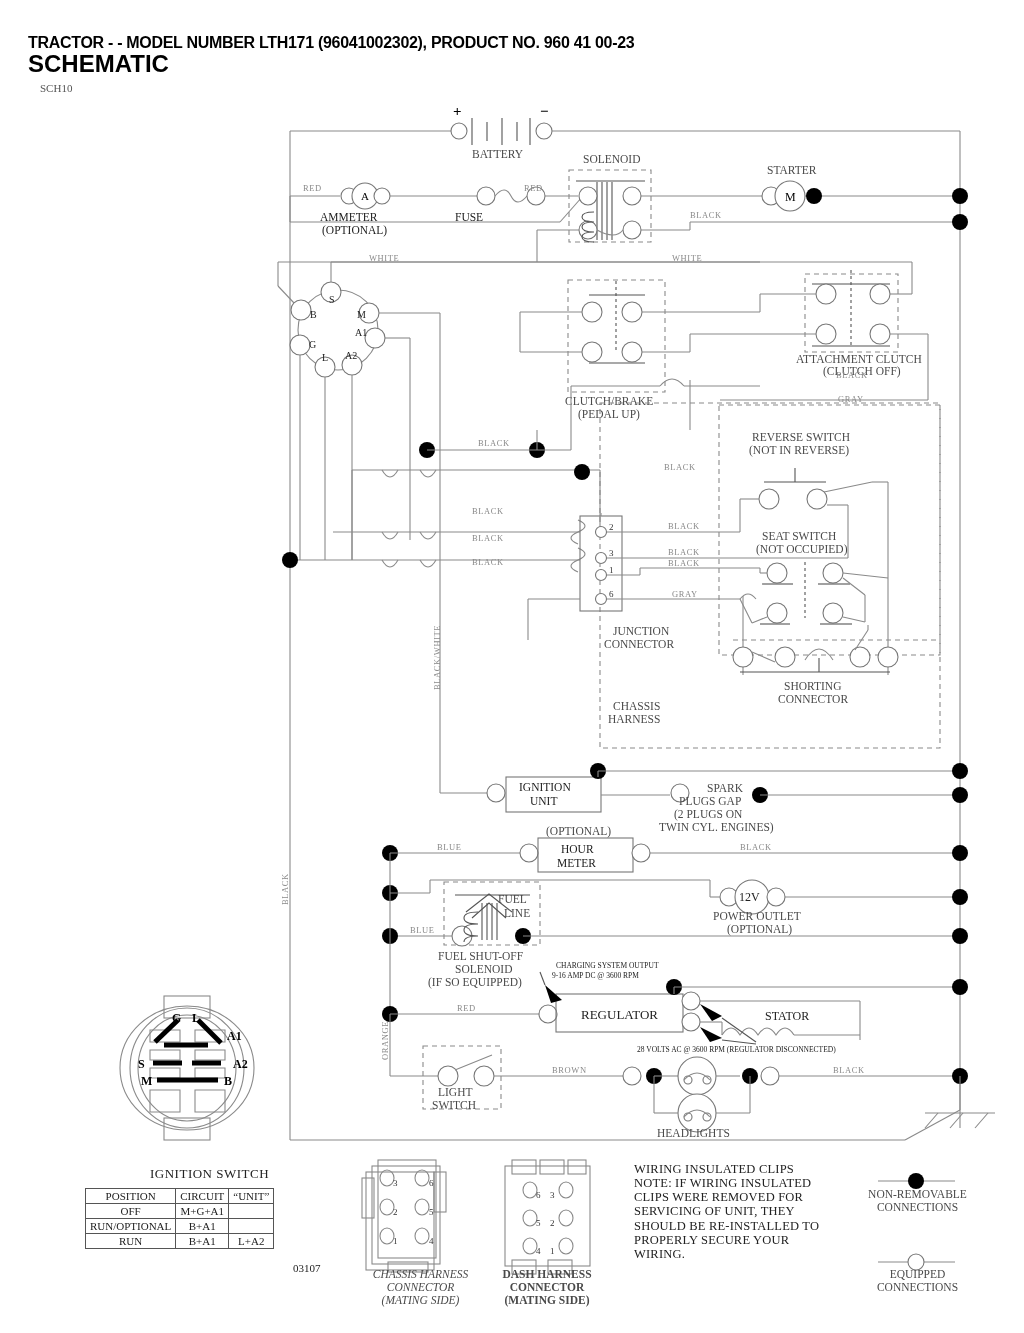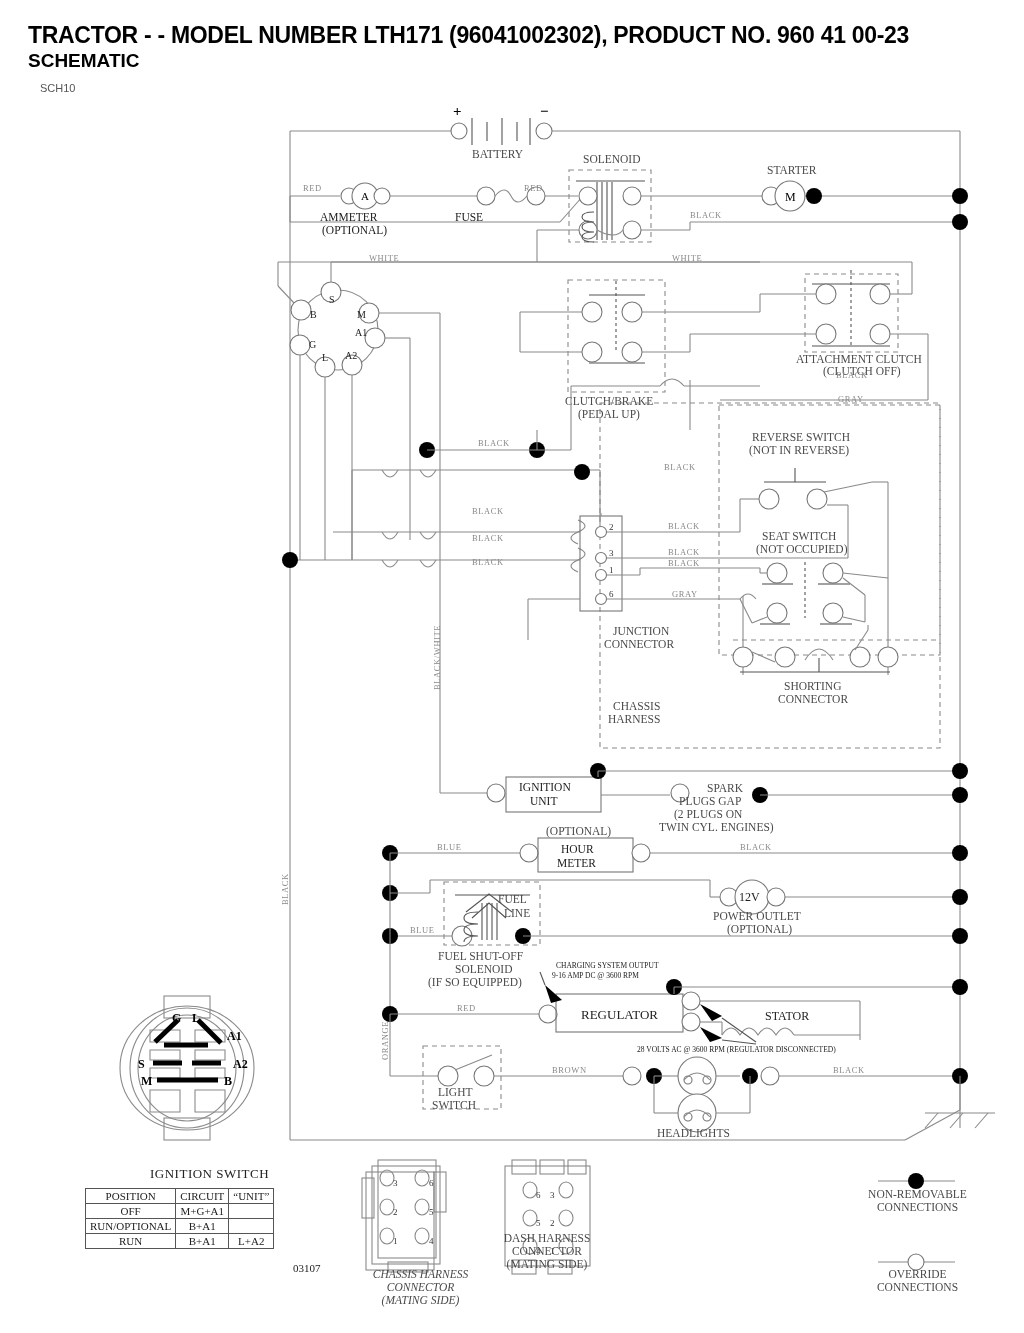--- a/index.html
+++ b/index.html
@@ -1,22 +1,22 @@
 <!DOCTYPE html>
 <html><head>
 <meta charset="utf-8">
 <style>
   html,body{margin:0;padding:0;background:#fff;}
   body{font-family:"Liberation Serif",serif;color:#000;}
   #page{position:relative;width:1024px;height:1333px;background:#fff;overflow:hidden;}
 
   .ttl{position:absolute;font-family:"Liberation Sans",sans-serif;font-weight:bold;color:#000;}
-  #title1{left:28px;top:22px;font-size:23px;letter-spacing:-0.3px;}
-  #title2{left:28px;top:50px;font-size:19px;}
-  #schcode{position:absolute;left:40px;top:82px;font-size:11px;color:#555;font-family:Liberation Sans, sans-serif;}
+  #title1{left:28px;top:34px;font-size:16px;letter-spacing:-0.3px;}
+  #title2{left:28px;top:50px;font-size:24px;}
+  #schcode{position:absolute;left:40px;top:82px;font-size:11px;color:#555;font-family:Liberation Serif, serif;}
 
   svg#sch{position:absolute;left:0;top:0;width:1024px;height:1333px;}
 
   .lbl{font-family:"Liberation Serif",serif;fill:#000;}
   .wirelbl{font-family:"Liberation Serif",serif;fill:#8a8a8a;font-size:8.5px;letter-spacing:.6px;}
   .cmp{font-family:"Liberation Serif",serif;fill:#4a4a4a;font-size:11.5px;}
   .cmpd{font-family:"Liberation Serif",serif;fill:#222;font-size:11.5px;}
   .tiny{font-family:"Liberation Serif",serif;fill:#222;font-size:7.5px;}
   .pin{font-family:"Liberation Serif",serif;fill:#333;font-size:9px;}
   .term{font-family:"Liberation Serif",serif;fill:#222;font-size:10px;}
@@ -586,29 +586,33 @@
     </tr>
   </tbody>
     </table>
   <div id="datecode" style="left:293px;top:1262px;">03107</div>
 
   <div class="cap" style="left:348px;top:1268px;width:145px;font-style:italic;">
     <div>CHASSIS HARNESS</div>
     <div>CONNECTOR</div>
     <div>(MATING SIDE)</div>
   </div>
-  <div class="cap" style="left:477px;top:1232px;width:140px;">
+  <div class="cap" style="left:477px;top:1268px;width:140px;font-weight:bold;">
     <div>DASH HARNESS</div>
     <div>CONNECTOR</div>
     <div>(MATING SIDE)</div>
   </div>
 
+  <div id="note" style="left:634px;top:1162px;width:195px;">
+    <div>WIRING INSULATED CLIPS</div>
+    <div>NOTE:  IF WIRING INSULATED CLIPS WERE REMOVED FOR SERVICING OF UNIT, THEY SHOULD BE RE-INSTALLED TO PROPERLY SECURE YOUR  WIRING.</div>
+  </div>
 
   <div class="cap" style="left:845px;top:1188px;width:145px;">
     <div>NON-REMOVABLE</div>
     <div>CONNECTIONS</div>
   </div>
   <div class="cap" style="left:845px;top:1268px;width:145px;">
-    <div>OVERRIDE</div>
+    <div>EQUIPPED</div>
     <div>CONNECTIONS</div>
   </div>
 
 </div>
 
 </body></html>

